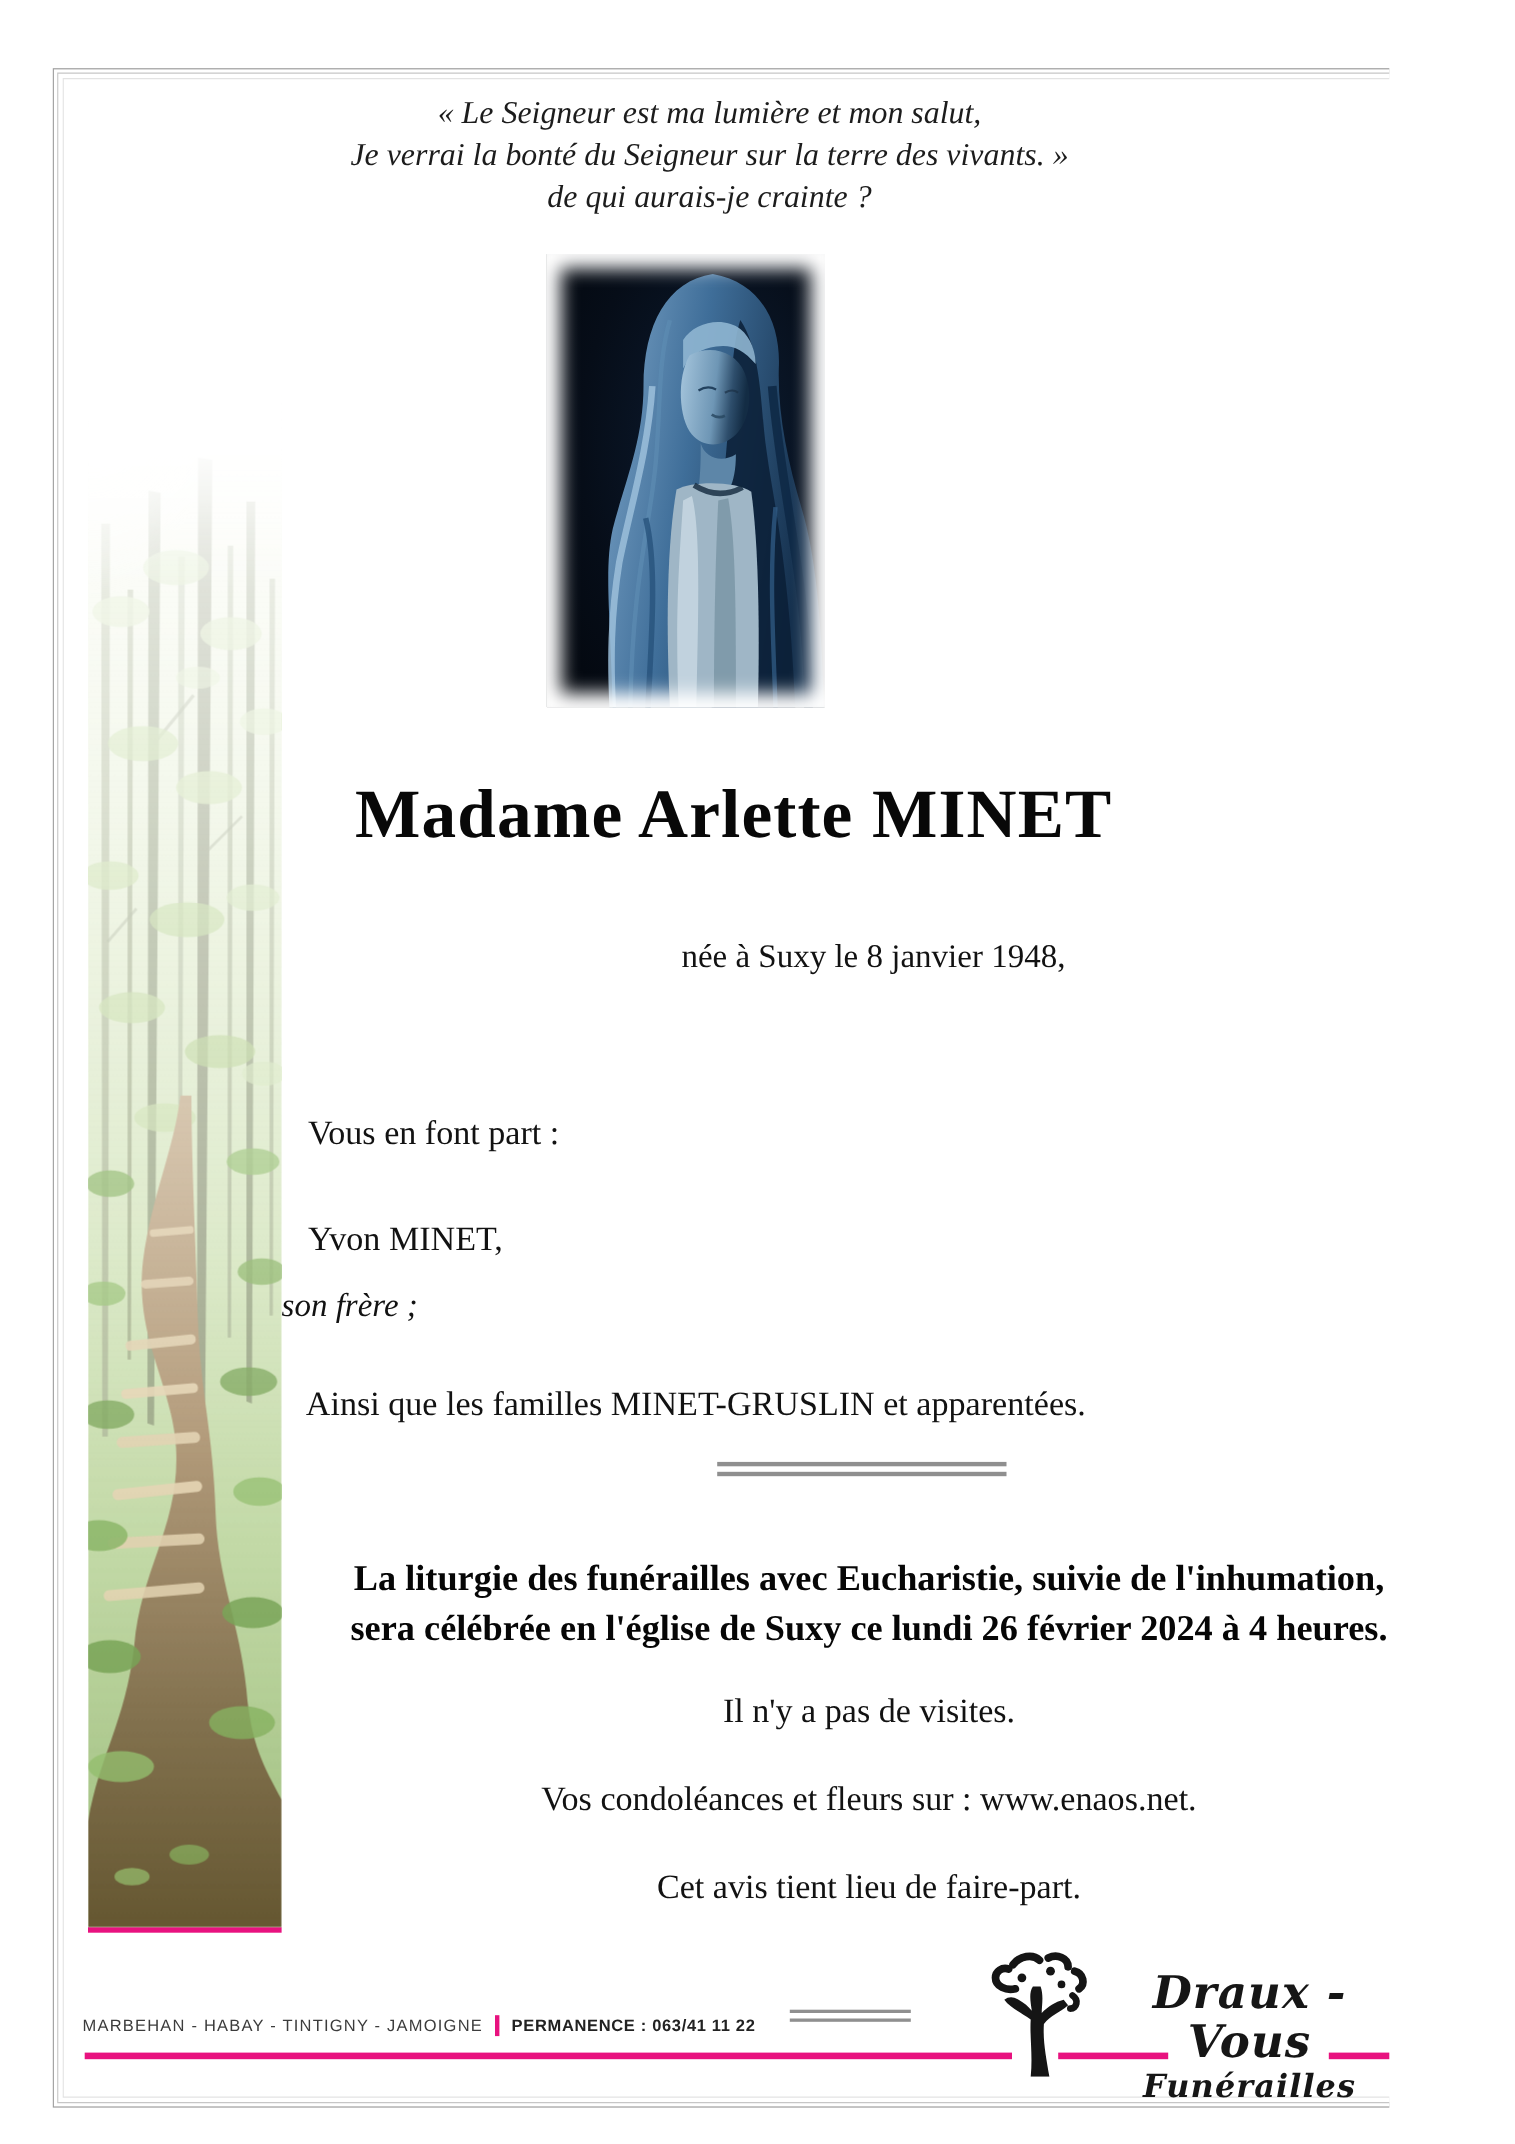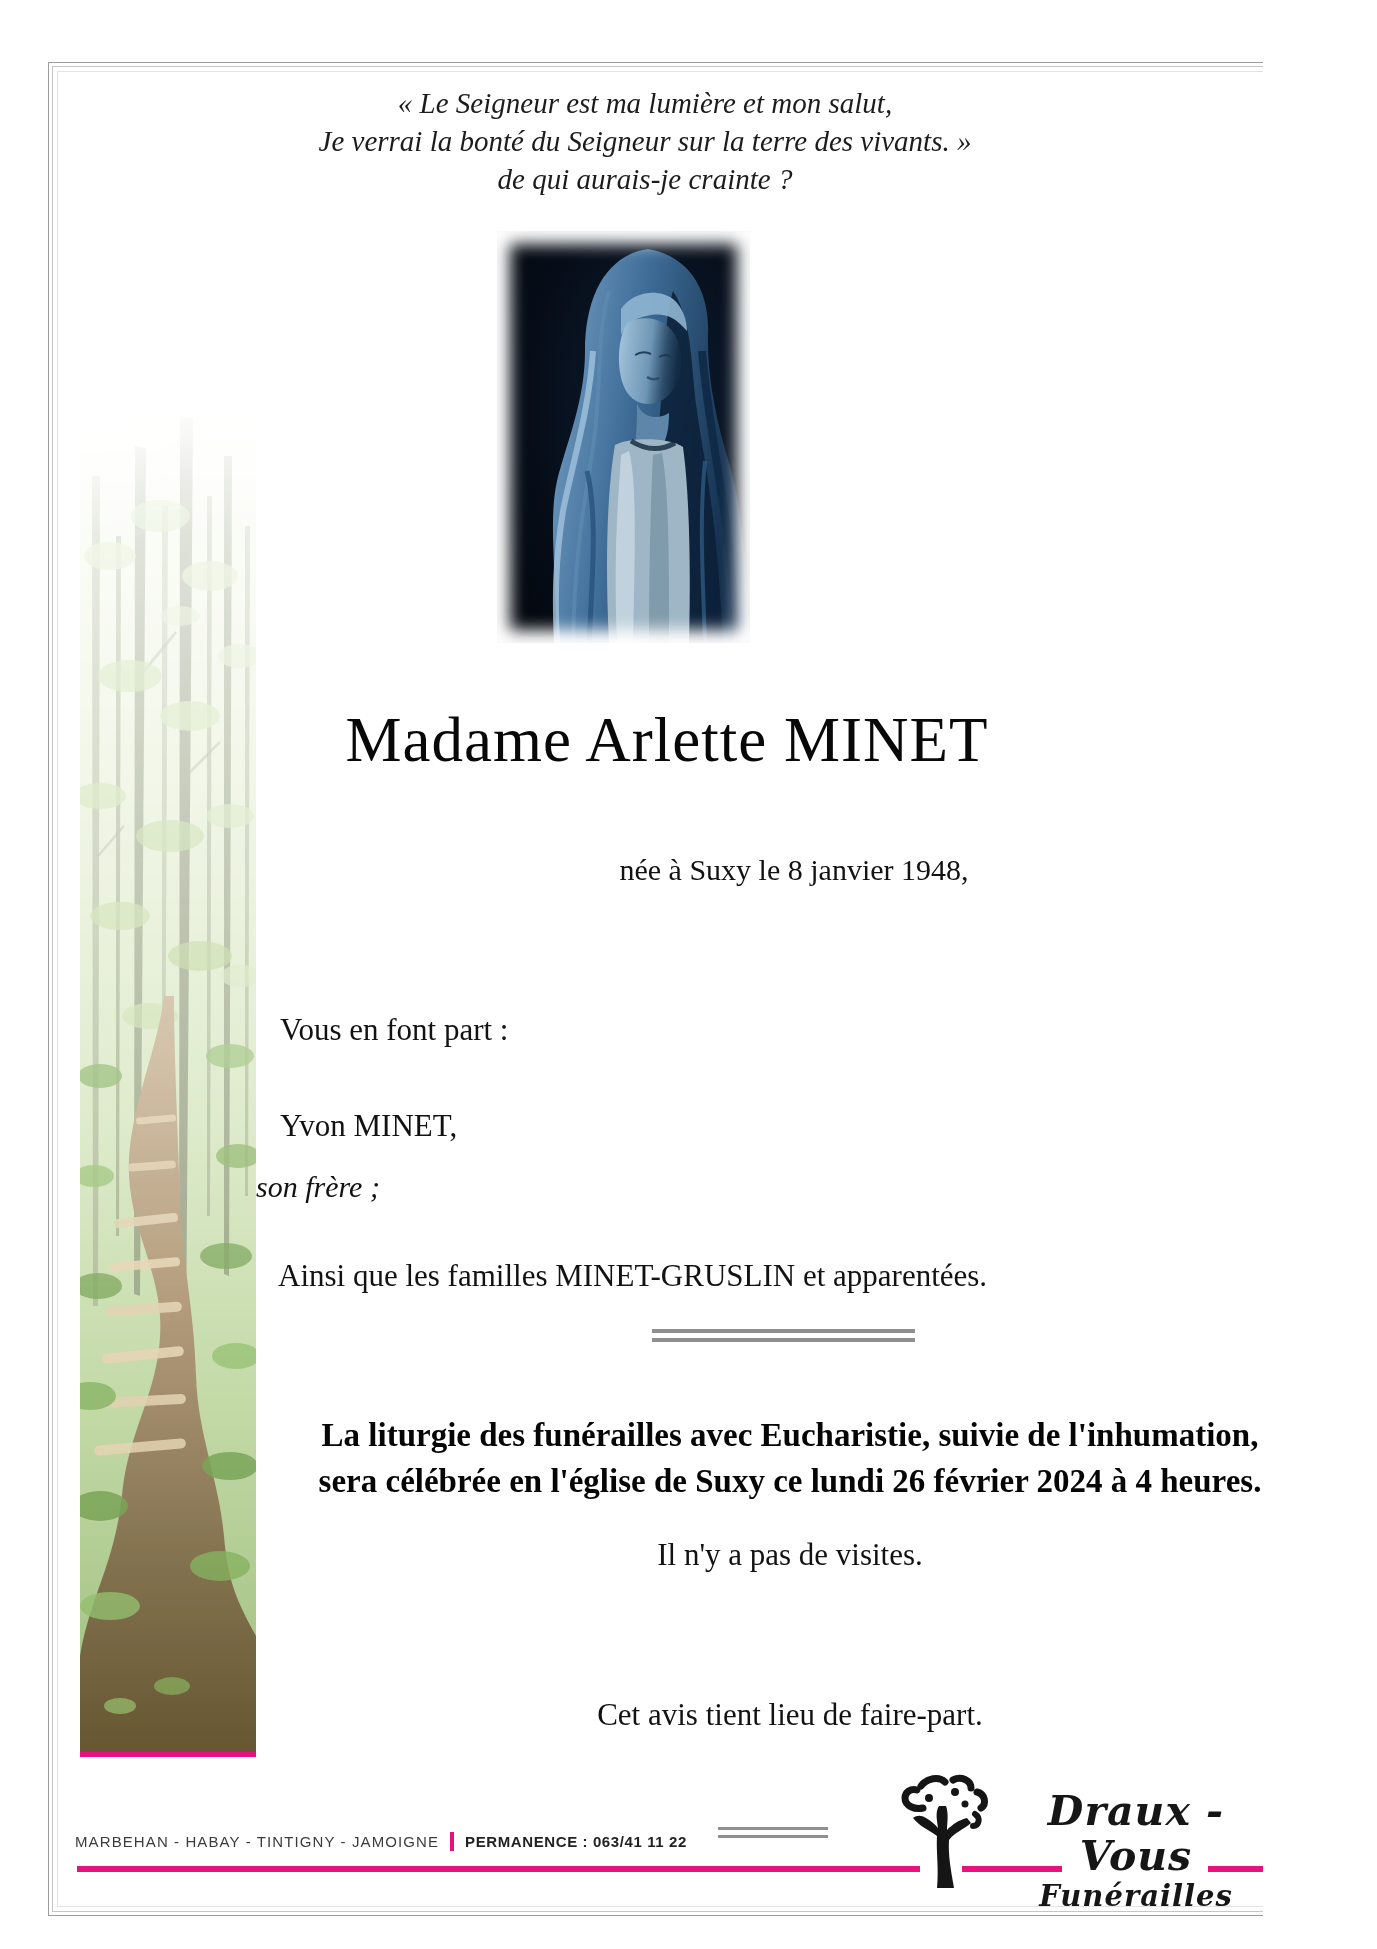--- a/index.html
+++ b/index.html
@@ -18,21 +18,21 @@
   .strip svg { display:block; width:100%; height:100%; }
   .strip-accent { position:absolute; left:80px; top:1752px; width:176px; height:5px; background:#e8127f; }
   
   .portrait { position:absolute; left:497px; top:231px; width:253px; height:412px; }
   .portrait svg { display:block; width:100%; height:100%; }
   .feather { position:absolute; inset:0; box-shadow: inset 0 0 16px 13px #ffffff; }
   
   .quote { position:absolute; left:0; top:84px; width:1290px; text-align:center;
            font-style:italic; font-size:29px; line-height:38px; color:#1c1c1c; }
   .title { position:absolute; left:0; top:704px; width:1334px; text-align:center;
-           font-size:63px; font-weight:normal; letter-spacing:1px; color:#080808; }
+           font-size:63px; font-weight:bold; letter-spacing:1px; color:#080808; }
   .dates { position:absolute; left:256px; top:849px; width:1076px; text-align:center;
            font-size:30px; line-height:41px; }
   .intro    { position:absolute; left:280px; top:1012px; font-size:31px; }
   .relative { position:absolute; left:280px; top:1108px; font-size:31px; }
   .relation { position:absolute; left:256px; top:1170px; width:996px; text-align:left;
               font-style:italic; font-size:30px; }
   .families { position:absolute; left:278px; top:1258px; font-size:31px;text-align:center; }
   .divider { position:absolute; left:652px; top:1329px; width:263px; }
   .divider .bar { height:4px; background:#8f8f8f; margin-bottom:5px; }
   .ceremony { position:absolute; left:250px; top:1412px; width:1080px; text-align:center;
@@ -235,20 +235,21 @@
     <div class="bar"></div>
     <div class="bar"></div>
   </div>
 
   <div class="ceremony">
     <div>La liturgie des funérailles avec Eucharistie, suivie de l'inhumation,</div>
     <div>sera célébrée en l'église de Suxy ce lundi 26 février 2024 à 4 heures.</div>
   </div>
 
   <div class="centerline visits">Il n'y a pas de visites.</div>
+  <div class="centerline condolences">Vos condoléances et fleurs sur : www.enaos.net.</div>
   <div class="centerline fairepart">Cet avis tient lieu de faire-part.</div>
 
   <div class="footer-info">
     <span>MARBEHAN - HABAY - TINTIGNY - JAMOIGNE</span>
     <span class="sep"></span>
     <span class="perm">PERMANENCE : 063/41 11 22</span>
   </div>
 
   <div class="footer-divider">
     <div class="bar"></div>

